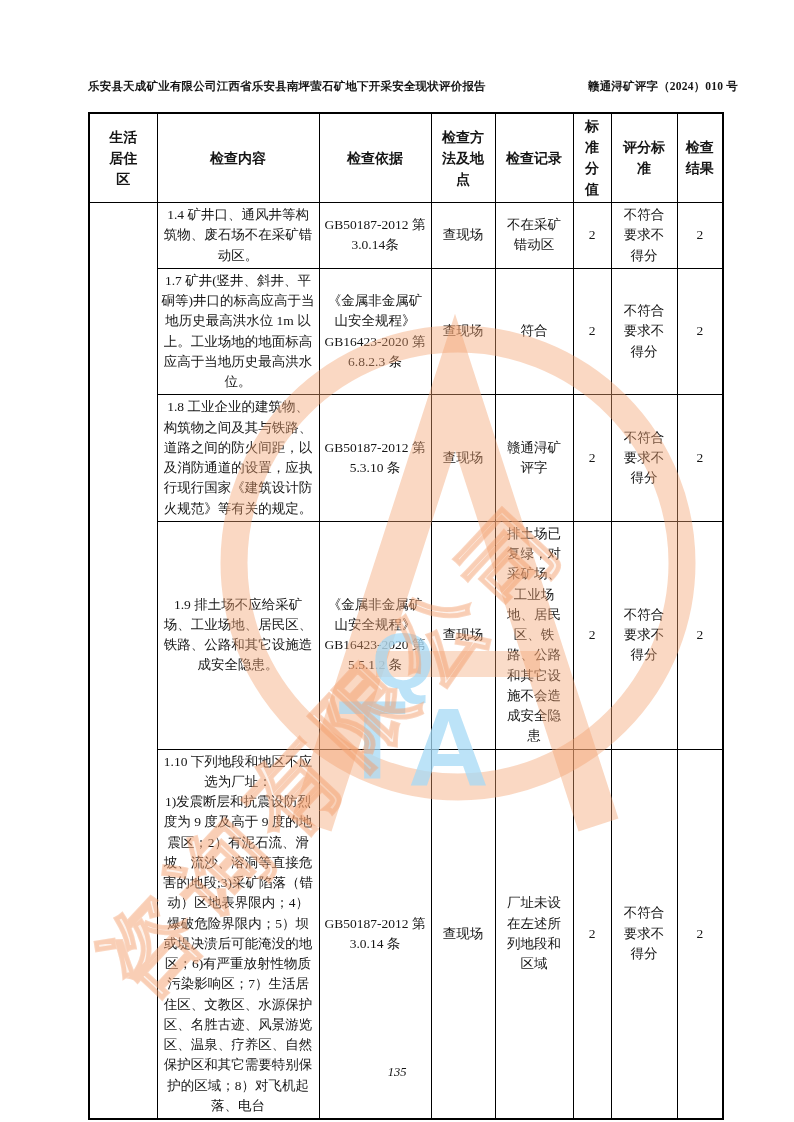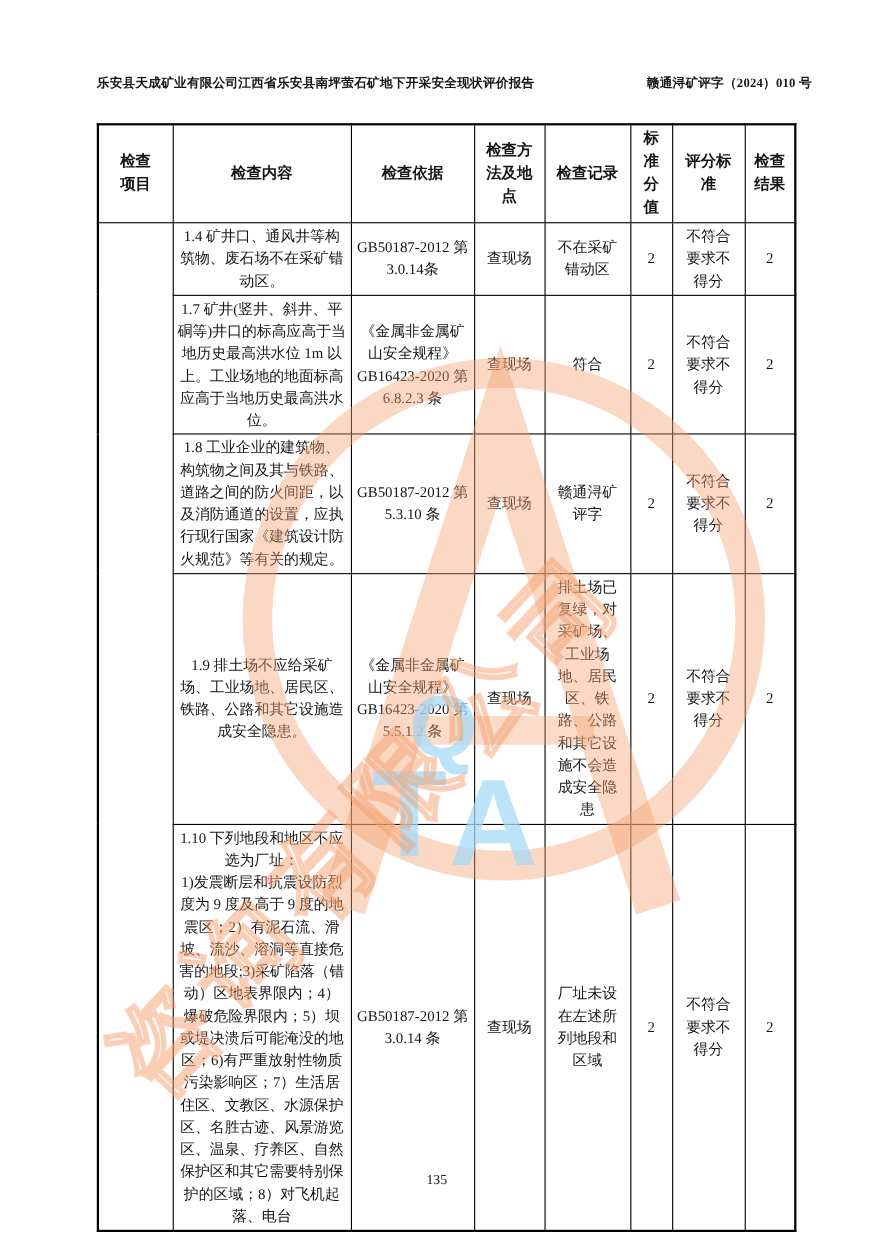--- a/index.html
+++ b/index.html
@@ -3,21 +3,21 @@
 <meta charset="utf-8">
 <style>
   html,body { margin:0; padding:0; background:#e8e8e8; }
   .page {
     position:relative; width:794px; height:1122px; margin:0 auto;
     background:#ffffff; overflow:hidden;
     font-family:"Liberation Serif","DejaVu Serif",serif; color:#151515;
   }
   
   .header {
-    position:absolute; top:52px; left:88px; width:650px;
+    position:absolute; top:63px; left:88px; width:650px;
     display:flex; justify-content:space-between; align-items:baseline;
     font-weight:bold; font-size:11.5px; letter-spacing:0.2px;
   }
   .header .left  { white-space:nowrap; }
   .header .right { white-space:nowrap;margin-top:16px; }
   
   table.checklist {
     position:absolute; left:88px; top:112px; width:634px;
     border-collapse:collapse; table-layout:fixed;
     border:2px solid #000; z-index:2;
@@ -48,21 +48,21 @@
     transform:rotate(-47deg); transform-origin:left center;
     font-family:"Liberation Sans","DejaVu Sans",sans-serif;
     font-size:92px; letter-spacing:14px; font-weight:bold;
     color:rgba(244,168,122,0.16);
     -webkit-text-stroke:2px rgba(242,158,108,0.42);
     white-space:nowrap;
   }
   
   .footer {
     position:absolute; left:0; bottom:42px; width:100%;
-    text-align:center; font-size:12.5px; z-index:2;
+    text-align:center; font-size:12.5px; z-index:2;font-style:italic;
   }
 </style>
 </head>
 <body>
 
 <div class="page">
 
   <div class="header">
     <span class="left">乐安县天成矿业有限公司江西省乐安县南坪萤石矿地下开采安全现状评价报告</span>
     <span class="right">赣通浔矿评字（2024）010 号</span>
@@ -74,21 +74,21 @@
         <col style="width:162px">
         <col style="width:112px">
         <col style="width:64px">
       <col style="width:78px">
         <col style="width:38px">
         <col style="width:66px">
         <col style="width:46px">
     </colgroup>
     <tbody>
         <tr style="height:74px">
-      <th><span class="cw w2">检查项目</span></th>
+      <th><span class="cw w2">生活居住区</span></th>
       <th><span>检查内容</span></th>
       <th><span>检查依据</span></th>
       <th><span class="cw w3">检查方法及地点</span></th>
       <th><span>检查记录</span></th>
       <th><span class="cw w1">标准分值</span></th>
       <th><span class="cw w3">评分标准</span></th>
       <th><span class="cw w2">检查结果</span></th>
     </tr>
 
     <tr style="height:62px">

